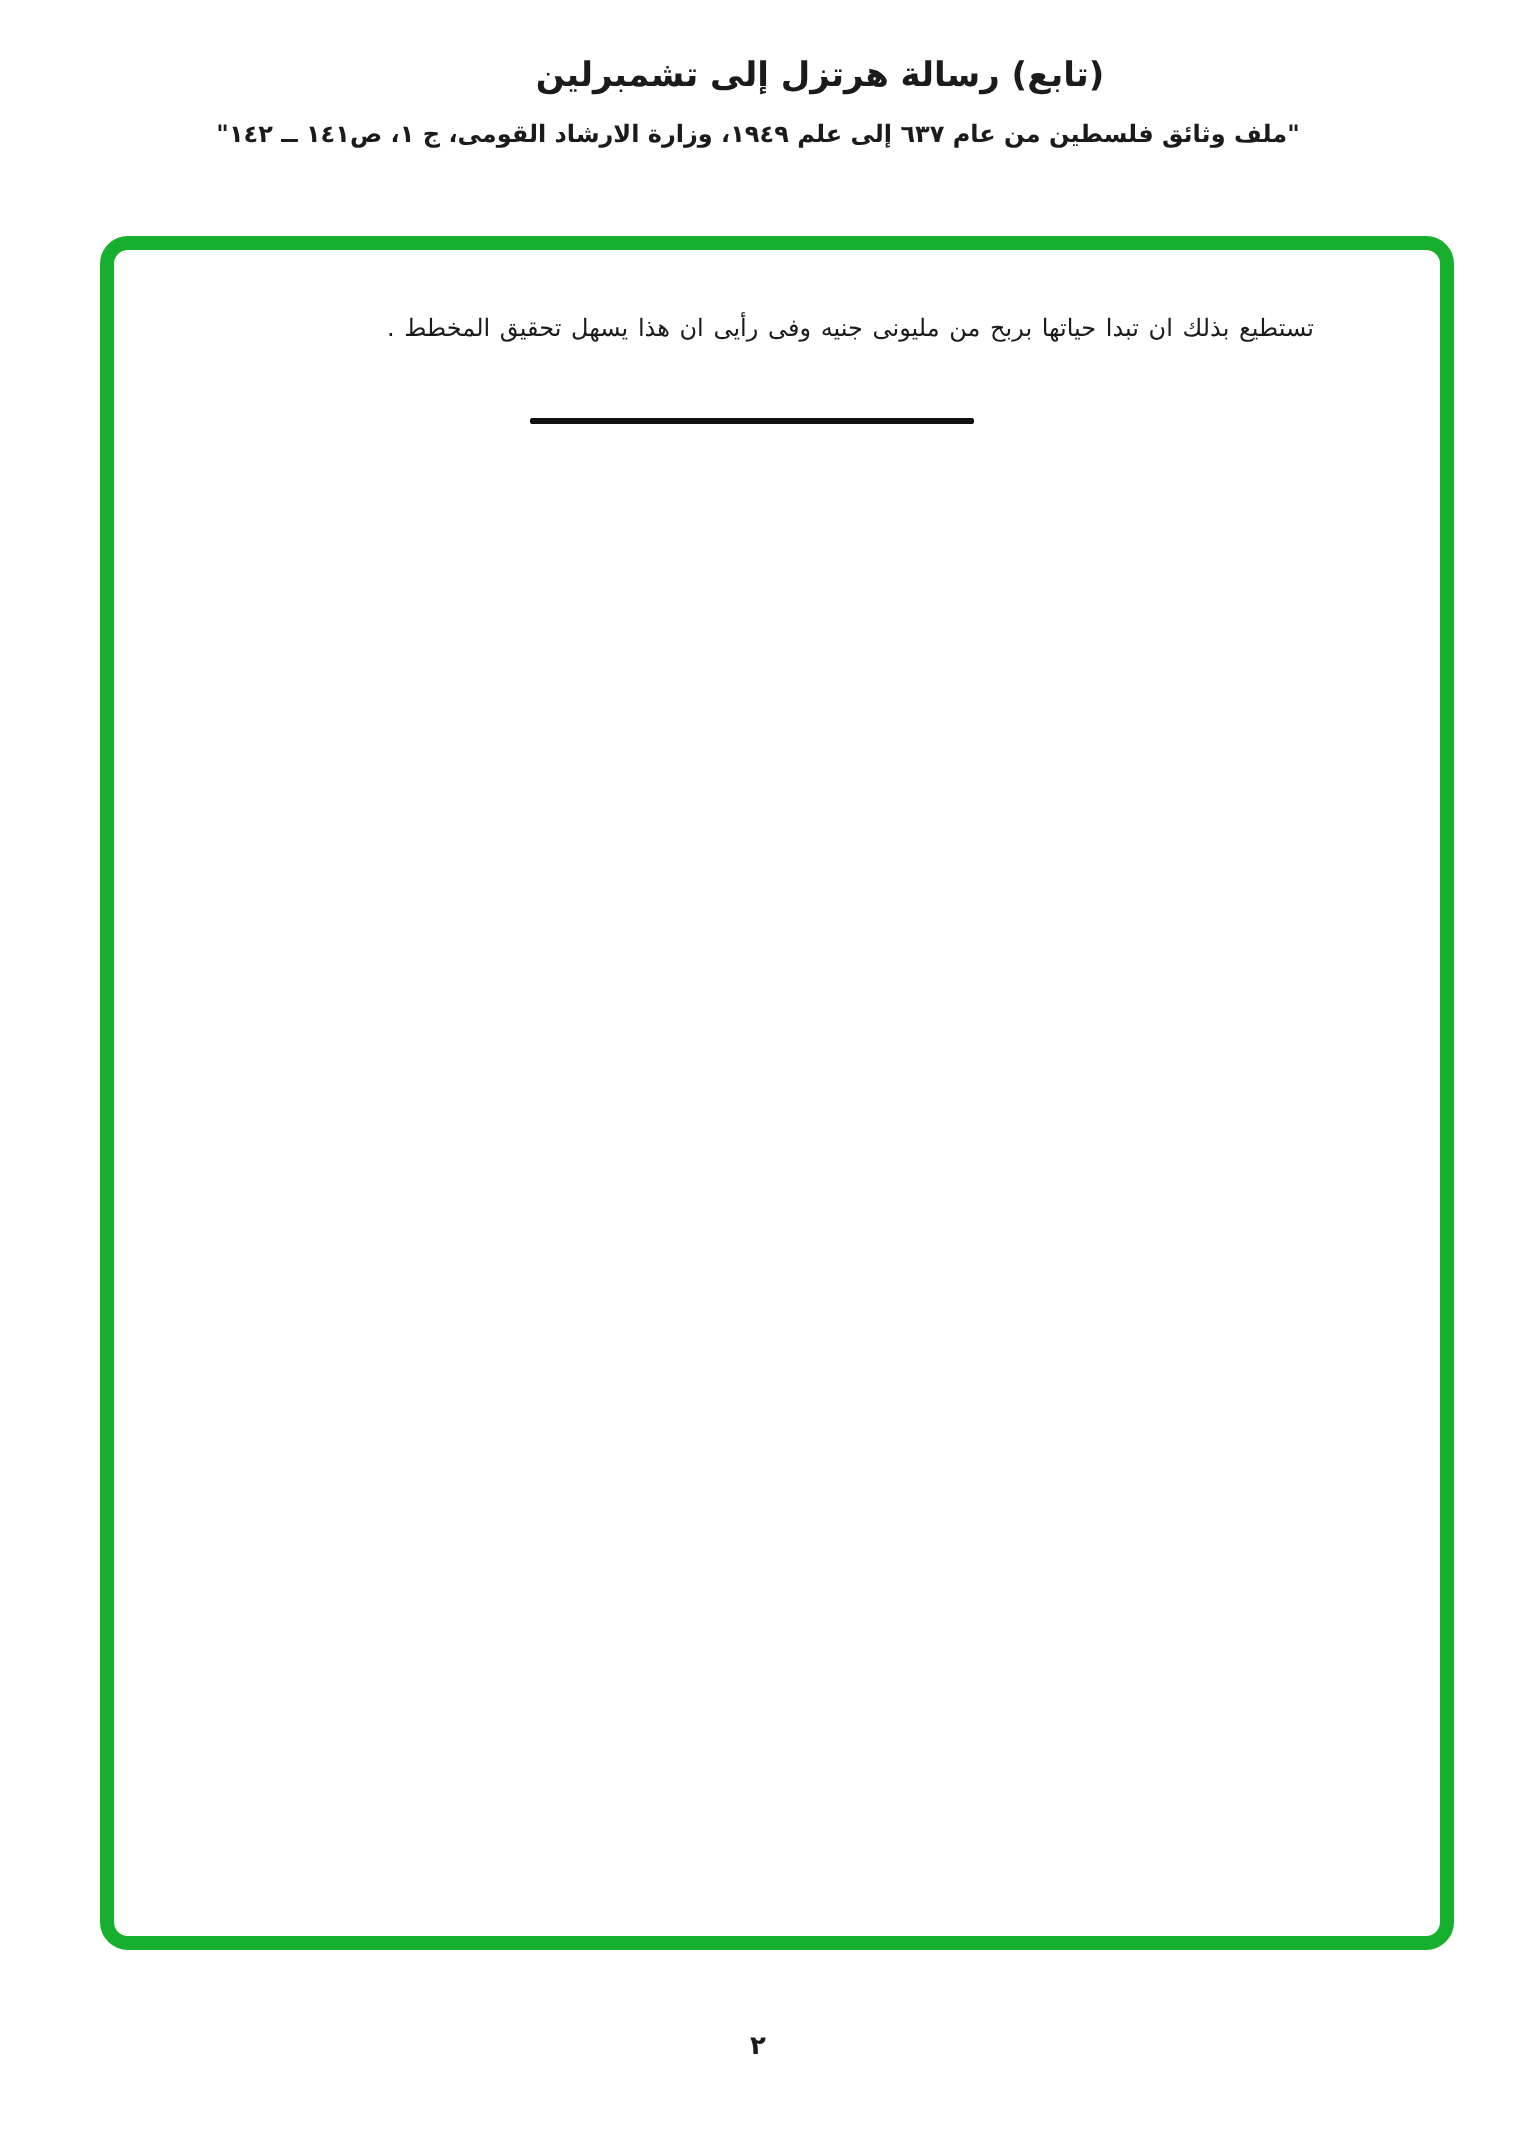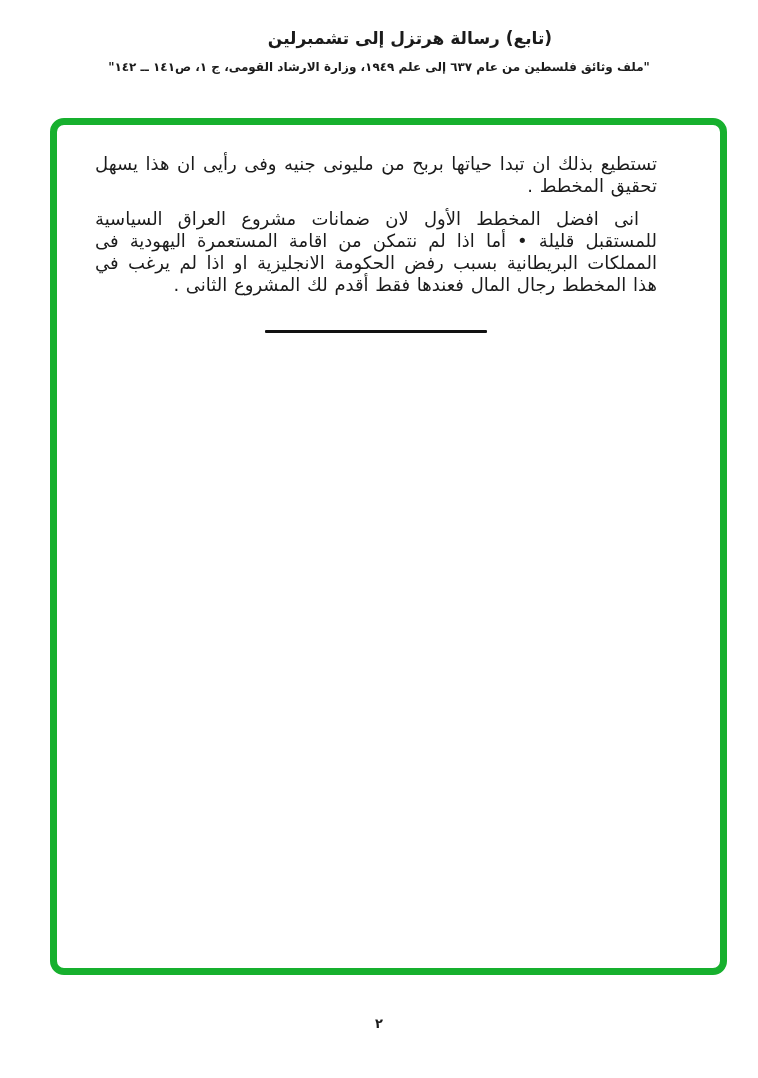--- a/index.html
+++ b/index.html
@@ -26,21 +26,21 @@
     width: 677px; height: 857px;
     border: 7px solid var(--green);
     border-radius: 14px;
     background: #ffffff;
   }
   .textblock {
     position: absolute; top: 28px; right: 63px;
     width: 562px;
     direction: rtl;
     text-align: justify;
-    font-size: 18px;
+    font-size: 12px;
     line-height: 22px;
     color: var(--ink);
   }
   .textblock p { margin-bottom: 11px; word-spacing: 1px; }
   .textblock p.indent { text-indent: 18px; }
   .separator {
     margin: 34px auto 0 auto;
     width: 222px; height: 3px;
     background: #111111;
     border-radius: 1px;
@@ -55,18 +55,17 @@
 <body>
 
 <div class="header">
   <div class="doc-title">(تابع) رسالة هرتزل إلى تشمبرلين</div>
   <div class="doc-source">"ملف وثائق فلسطين من عام ٦٣٧ إلى علم ١٩٤٩، وزارة الارشاد القومى، ج ١، ص١٤١ ــ ١٤٢"</div>
 </div>
 
 <div class="frame">
   <div class="textblock">
     <p>تستطيع بذلك ان تبدا حياتها بربح من مليونى جنيه وفى رأيى ان هذا يسهل تحقيق المخطط .</p>
-    <p class="indent">انى افضل المخطط الأول لان ضمانات مشروع العراق السياسية للمستقبل قليلة • أما اذا لم نتمكن من اقامة المستعمرة اليهودية فى المملكات البريطانية بسبب رفض الحكومة الانجليزية او اذا لم يرغب في هذا المخطط رجال المال فعندها فقط أقدم لك المشروع الثانى .</p>
     <div class="separator"></div>
   </div>
 </div>
 
 <div class="page-number">٢</div>
 
 </body></html>

